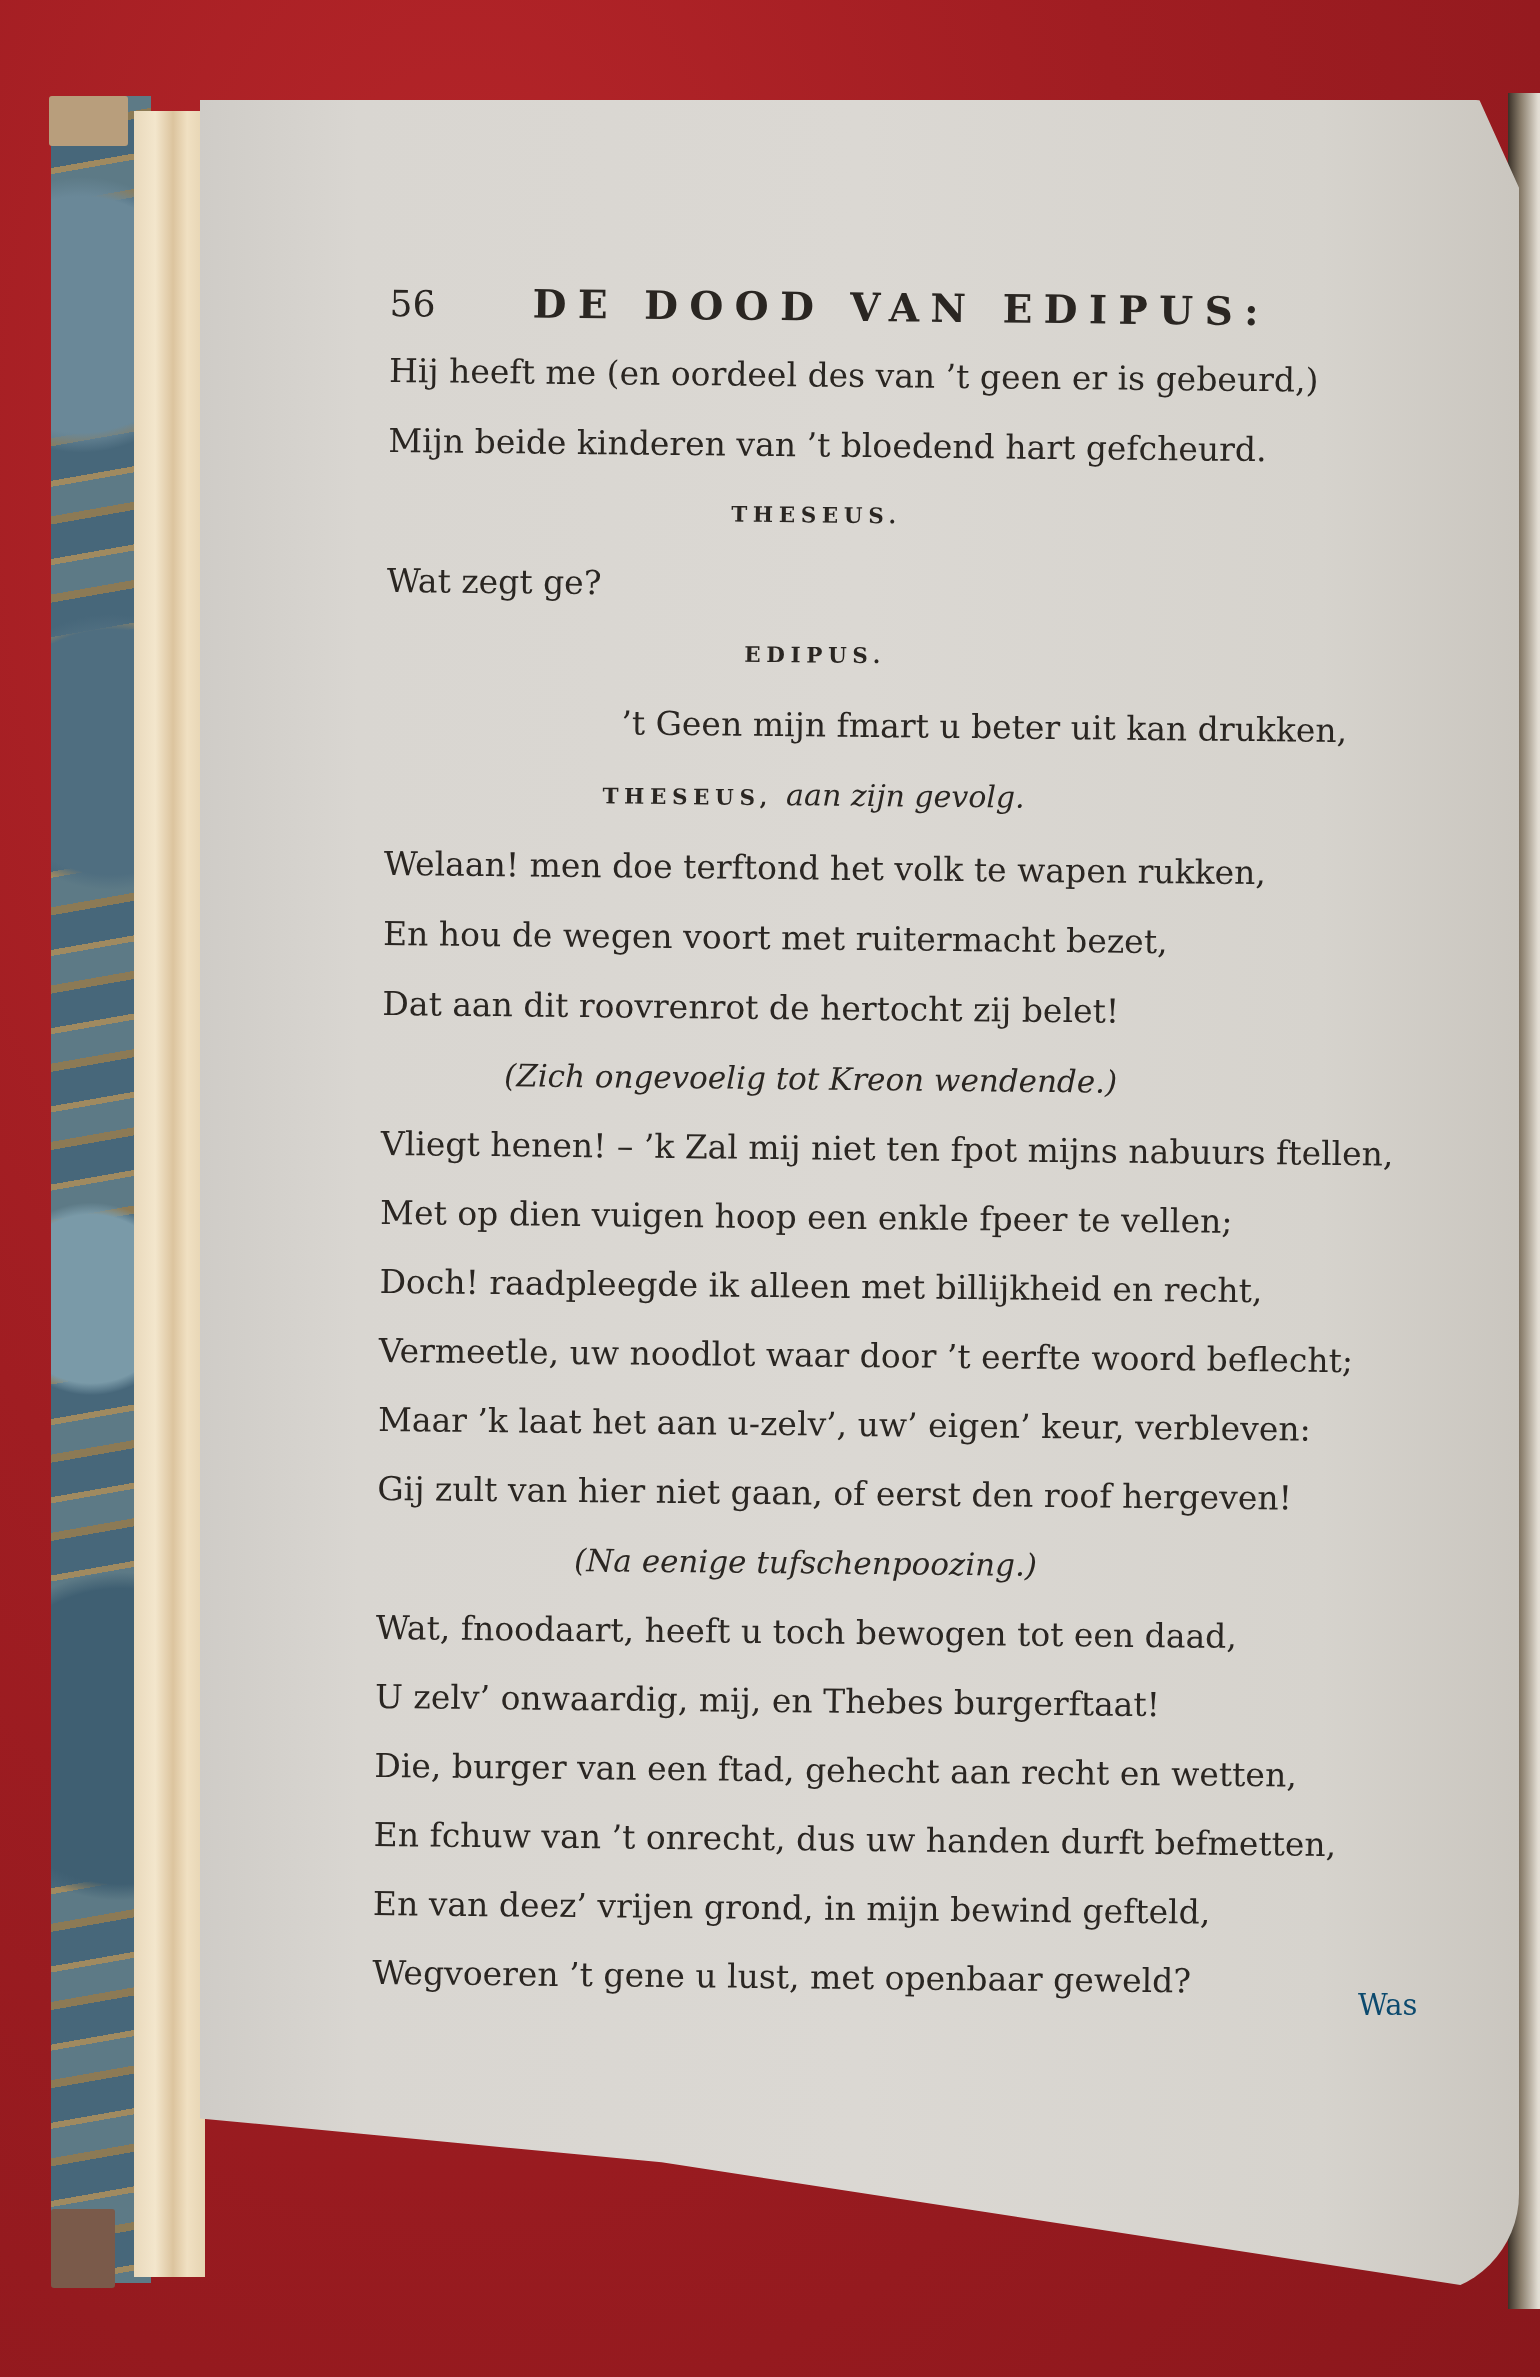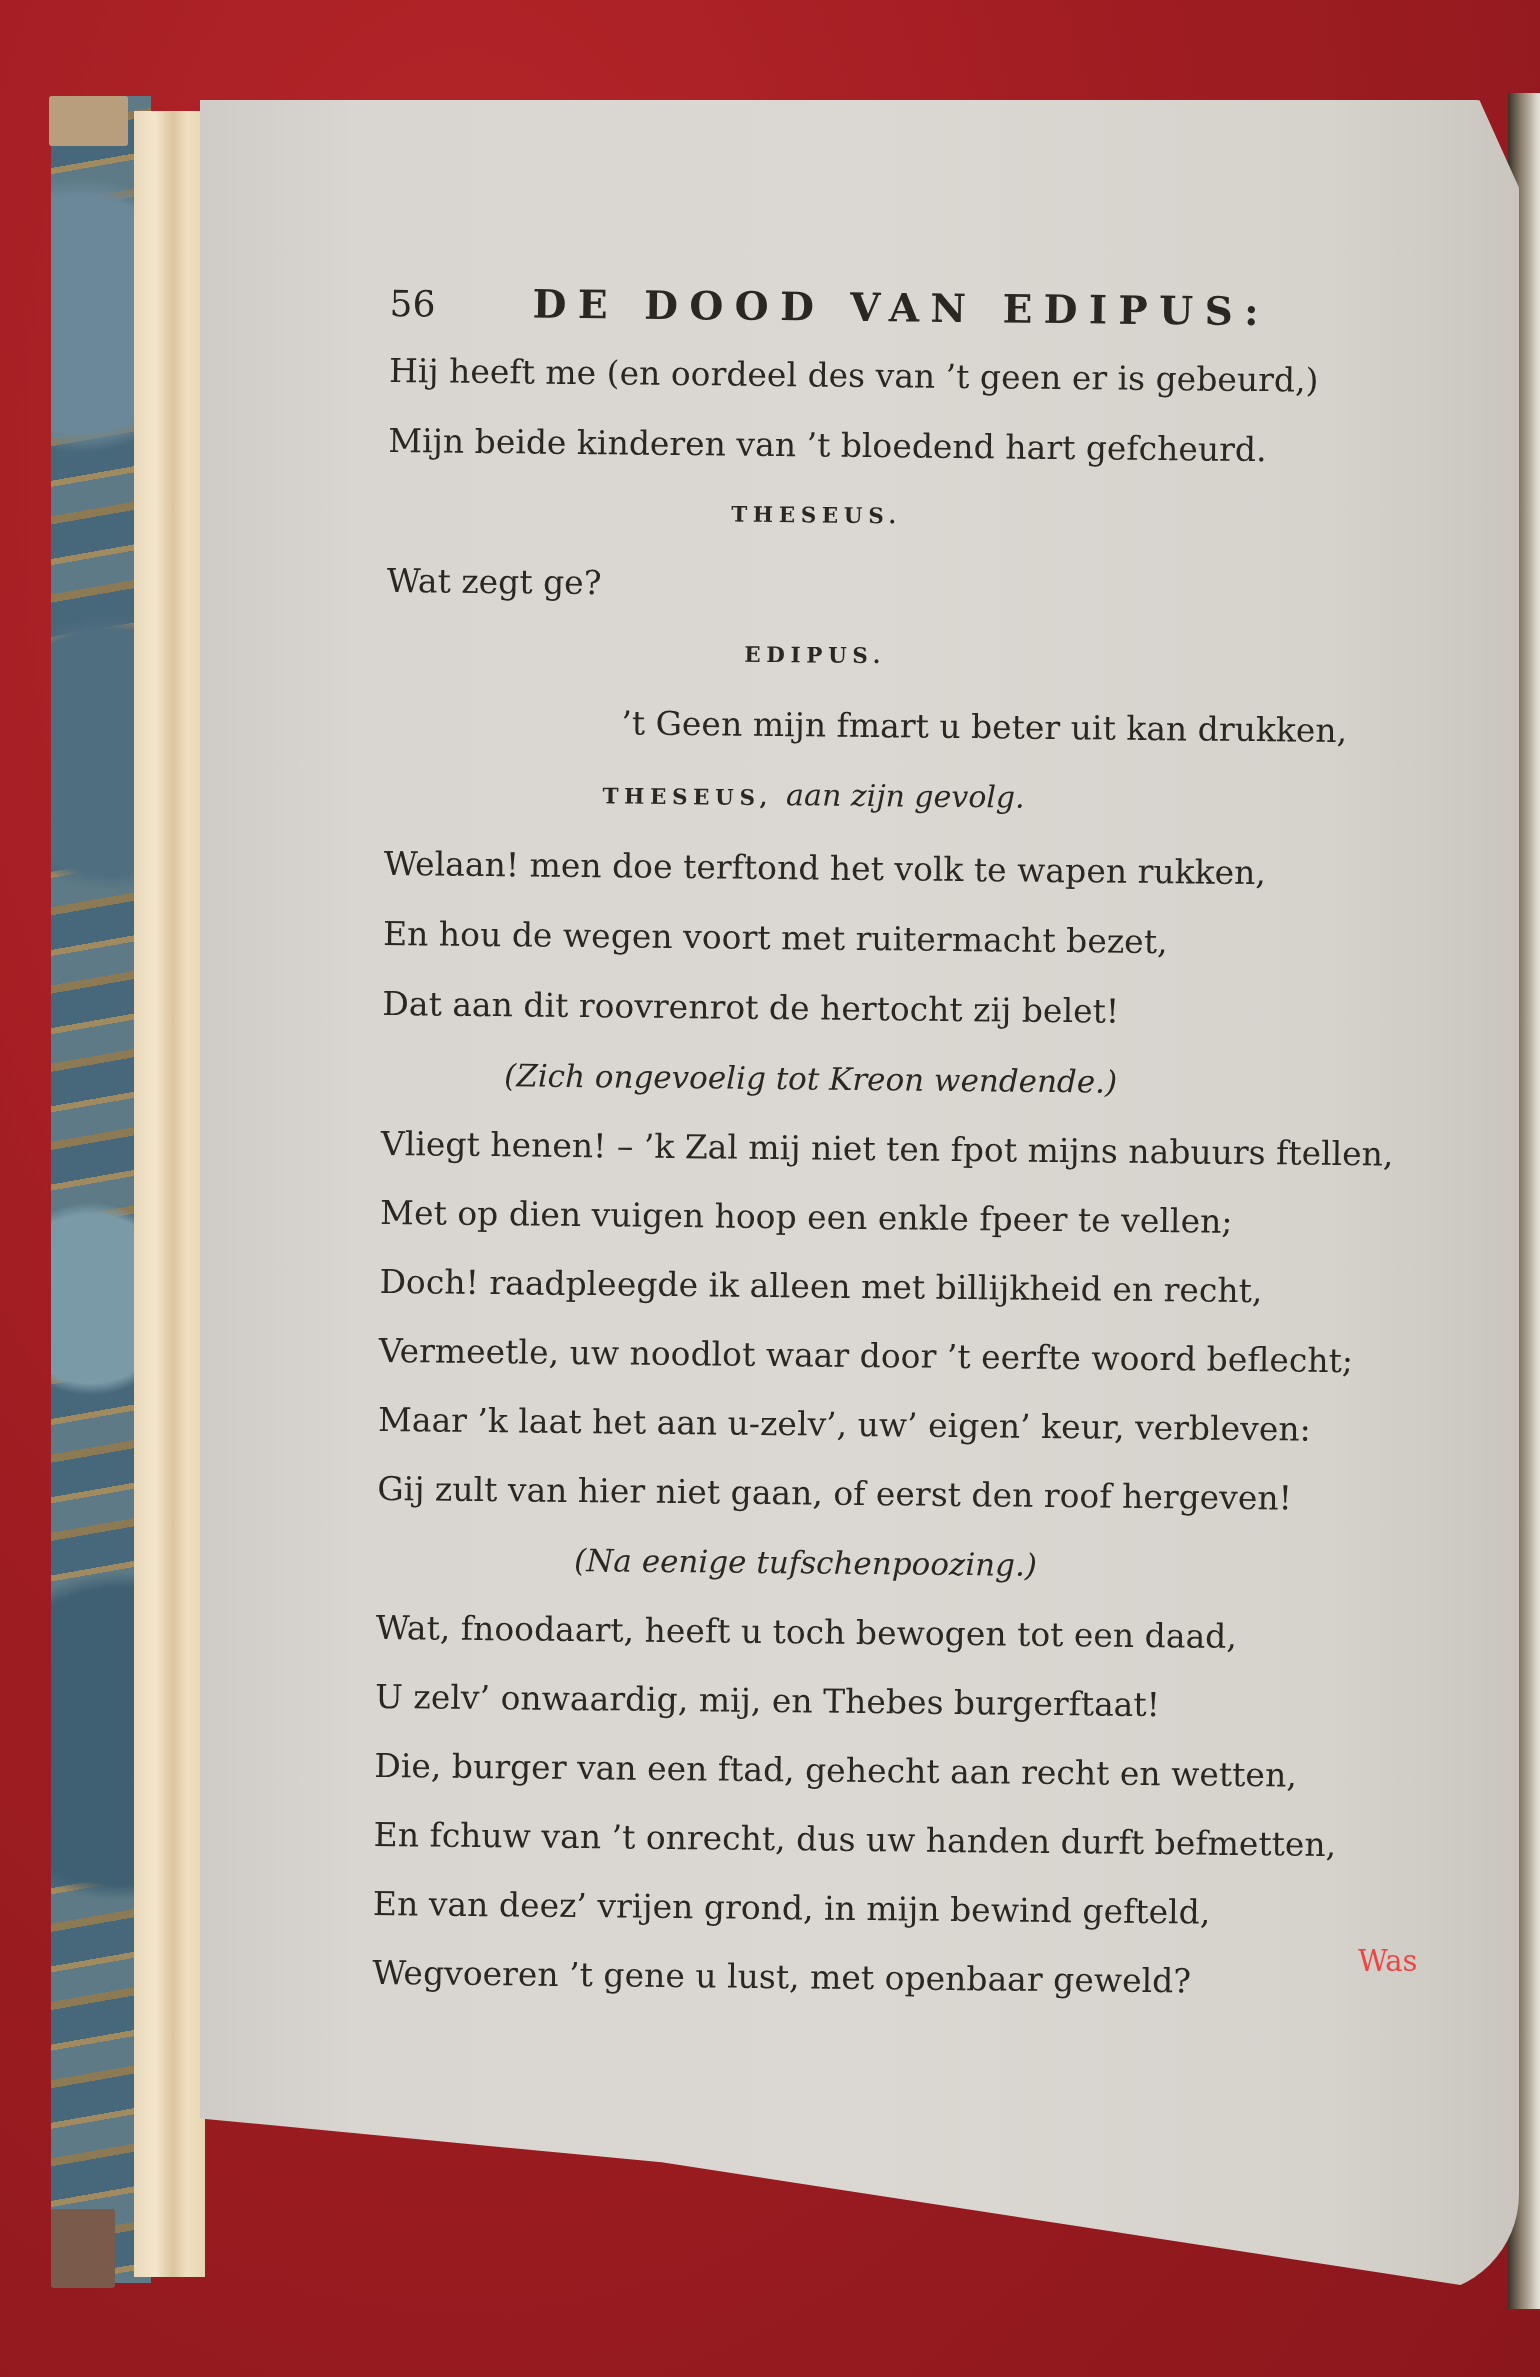--- a/index.html
+++ b/index.html
@@ -43,21 +43,21 @@
     .page-number { font-size: 36px; width: 143px; }
     .running-title { font-size: 39px; letter-spacing: 11.4px; font-weight: bold; }
     .verse { font-size: 33px; line-height: 70px; white-space: nowrap; }
     .speaker {
       font-size: 21.4px; letter-spacing: 5.7px; font-weight: bold; line-height: 70px;
       text-align: center; width: 858px;
     }
     .stage { font-style: italic; font-size: 31px; line-height: 70px; text-align: center; width: 858px; }
     .indent { padding-left: 236px; }
     .catchword {
-      position: absolute; left: 1358px; top: 1944px; font-size: 29px; color: #ef4444;
+      position: absolute; left: 1358px; top: 1988px; font-size: 29px; color: #0c4a6e;
     }
     .tight { line-height: 69px; }
   </style>
 </head>
 <body>
 
 <div class="cover"></div>
 <div class="cover-corner-top"></div>
 <div class="cover-corner-bottom"></div>
 <div class="page-stack"></div>

